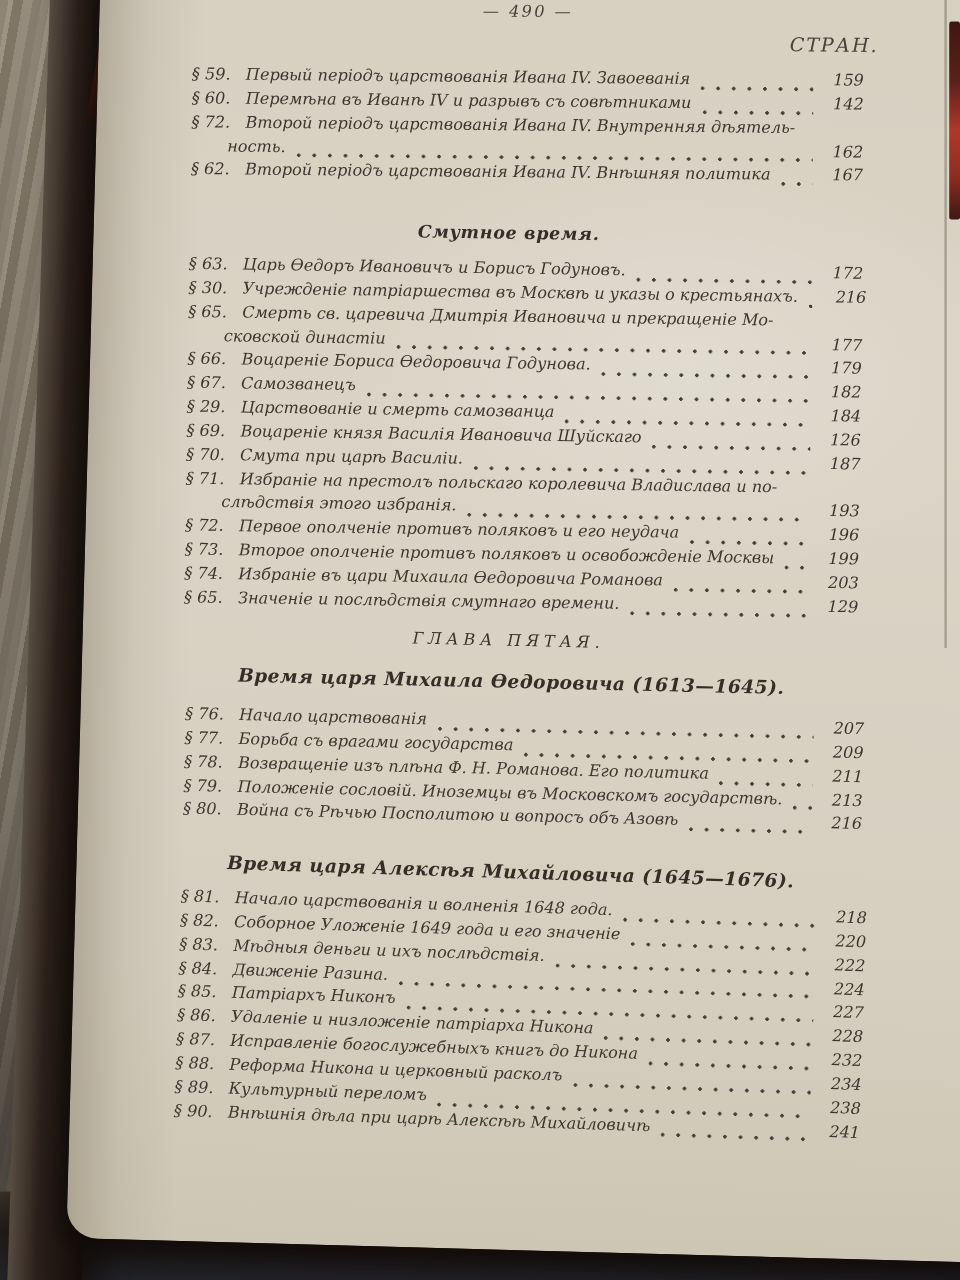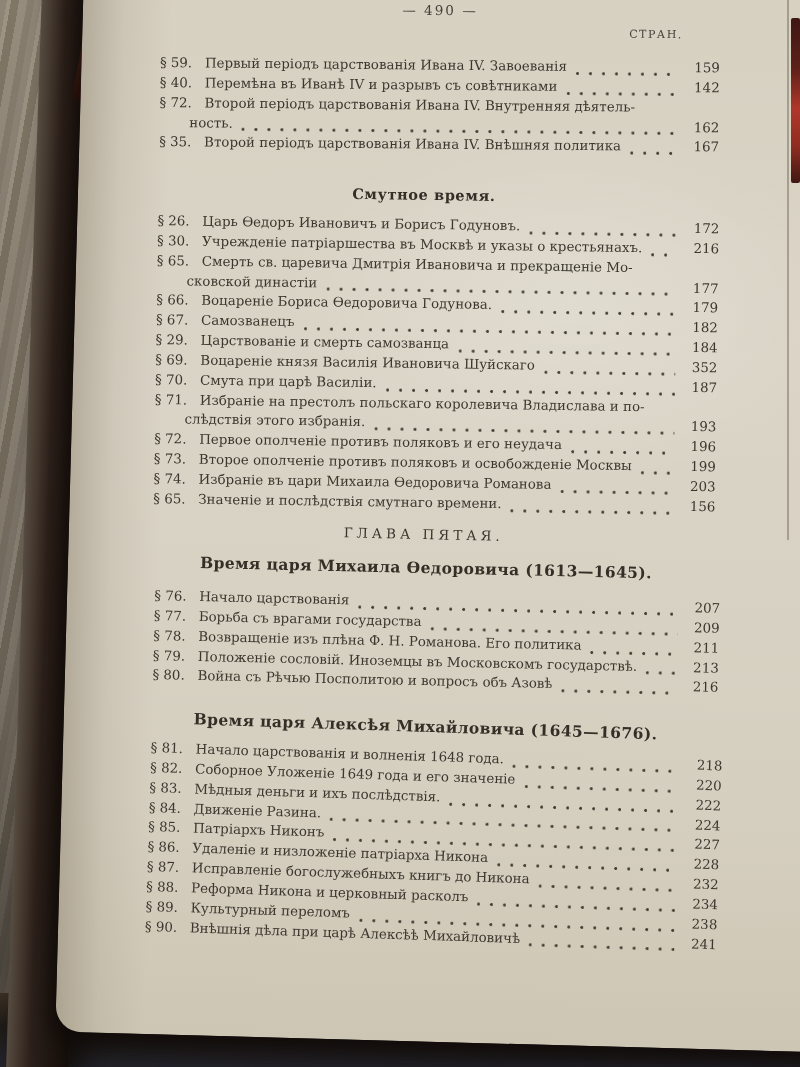--- a/index.html
+++ b/index.html
@@ -45,25 +45,25 @@
   }
   
   .edge-seam{position:absolute;left:787px;top:0;width:2px;height:540px;z-index:5;background:rgba(105,95,80,0.45);}
   
   .red-sliver{
     position:absolute;left:791px;top:18px;width:9px;height:165px;z-index:6;border-radius:2px;
     background:linear-gradient(180deg,#3f1713 0%,#5c201a 30%,#b0372a 55%,#8f2c21 78%,#3f1713 100%);
   }
 
   
-  .content{position:absolute;inset:0;z-index:7;color:#3c372e;}
+  .content{position:absolute;inset:0;z-index:7;color:#3c372e;font-style:italic;}
   .folio{position:absolute;left:350px;top:2px;width:180px;text-align:center;
          font-size:13.5px;letter-spacing:2px;color:#46413a;transform:rotate(0.4deg);}
-  .stran{position:absolute;left:608px;top:28px;width:96px;text-align:center;
-         font-size:11px;letter-spacing:1.5px;color:#46413a;transform:rotate(0.5deg);}
+  .stran{position:absolute;left:636px;top:28px;width:96px;text-align:right;
+         font-size:16px;letter-spacing:1.5px;color:#46413a;transform:rotate(0.5deg);}
 
   .sec{position:absolute;transform-origin:0 0;}
   #sec0{left:160px;top:55px;width:560px;transform:rotate(0.55deg);}
   #sec1{left:158px;top:183px;width:562px;transform:rotate(0.85deg);}
   #sec2{left:156px;top:520px;width:566px;transform:rotate(1.3deg);}
   #sec3{left:152px;top:708px;width:572px;transform:rotate(1.85deg);}
 
   .h-section{font-weight:bold;font-size:14.5px;line-height:16px;text-align:center;
              letter-spacing:0.6px;margin:0 30px 14px 0;color:#332e26;}
   .h-chapter{font-size:13.5px;line-height:16px;text-align:center;letter-spacing:4px;
@@ -98,49 +98,49 @@
 
     <div class="sec" id="sec0">
       <div class="rows">
           <div class="row">
             <span class="lbl">§ 59.</span>
             <span class="ttl">Первый періодъ царствованія Ивана IV. Завоеванія</span>
             <span class="dots"></span>
             <span class="pg">159</span>
           </div>
           <div class="row">
-            <span class="lbl">§ 40.</span>
+            <span class="lbl">§ 60.</span>
             <span class="ttl">Перемѣна въ Иванѣ IV и разрывъ съ совѣтниками</span>
             <span class="dots"></span>
             <span class="pg">142</span>
           </div>
           <div class="row">
             <span class="lbl">§ 72.</span>
             <span class="ttl">Второй періодъ царствованія Ивана IV. Внутренняя дѣятель-</span>
           </div>
           <div class="row">
             <span class="indent"></span>
             <span class="ttl">ность.</span>
             <span class="dots"></span>
             <span class="pg">162</span>
           </div>
           <div class="row">
-            <span class="lbl">§ 35.</span>
+            <span class="lbl">§ 62.</span>
             <span class="ttl">Второй періодъ царствованія Ивана IV. Внѣшняя политика</span>
             <span class="dots"></span>
             <span class="pg">167</span>
           </div>
         </div>
     </div>
 
     <div class="sec" id="sec1">
       <div class="h-section">Смутное время.</div>
       <div class="rows">
           <div class="row">
-            <span class="lbl">§ 26.</span>
+            <span class="lbl">§ 63.</span>
             <span class="ttl">Царь Ѳедоръ Ивановичъ и Борисъ Годуновъ.</span>
             <span class="dots"></span>
             <span class="pg">172</span>
           </div>
           <div class="row">
             <span class="lbl">§ 30.</span>
             <span class="ttl">Учрежденіе патріаршества въ Москвѣ и указы о крестьянахъ.</span>
             <span class="dots"></span>
             <span class="pg">216</span>
           </div>
@@ -169,21 +169,21 @@
           <div class="row">
             <span class="lbl">§ 29.</span>
             <span class="ttl">Царствованіе и смерть самозванца</span>
             <span class="dots"></span>
             <span class="pg">184</span>
           </div>
           <div class="row">
             <span class="lbl">§ 69.</span>
             <span class="ttl">Воцареніе князя Василія Ивановича Шуйскаго</span>
             <span class="dots"></span>
-            <span class="pg">352</span>
+            <span class="pg">126</span>
           </div>
           <div class="row">
             <span class="lbl">§ 70.</span>
             <span class="ttl">Смута при царѣ Василіи.</span>
             <span class="dots"></span>
             <span class="pg">187</span>
           </div>
           <div class="row">
             <span class="lbl">§ 71.</span>
             <span class="ttl">Избраніе на престолъ польскаго королевича Владислава и по-</span>
@@ -209,21 +209,21 @@
           <div class="row">
             <span class="lbl">§ 74.</span>
             <span class="ttl">Избраніе въ цари Михаила Ѳедоровича Романова</span>
             <span class="dots"></span>
             <span class="pg">203</span>
           </div>
           <div class="row">
             <span class="lbl">§ 65.</span>
             <span class="ttl">Значеніе и послѣдствія смутнаго времени.</span>
             <span class="dots"></span>
-            <span class="pg">156</span>
+            <span class="pg">129</span>
           </div>
         </div>
     </div>
 
     <div class="sec" id="sec2">
       <div class="h-chapter">ГЛАВА ПЯТАЯ.</div>
       <div class="h-era">Время царя Михаила Ѳедоровича (1613—1645).</div>
       <div class="rows">
           <div class="row">
             <span class="lbl">§ 76.</span>

